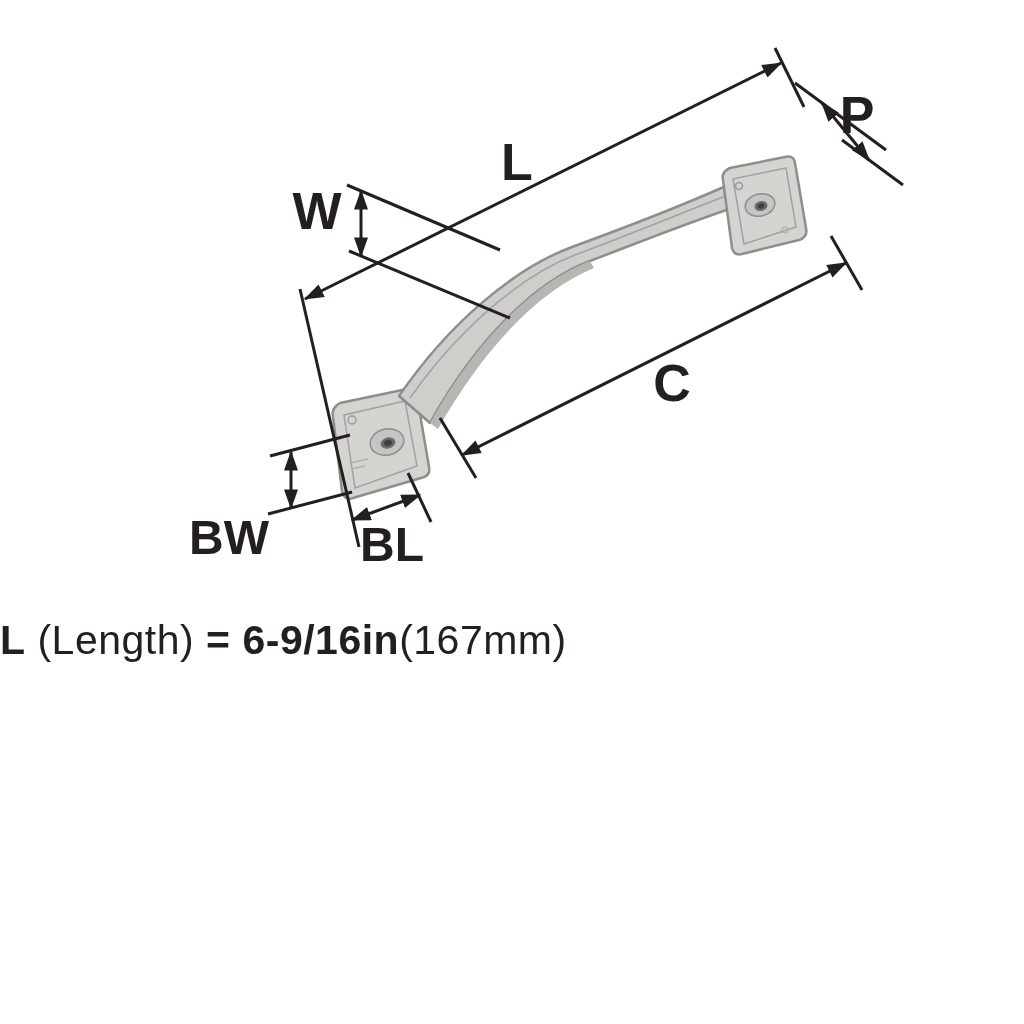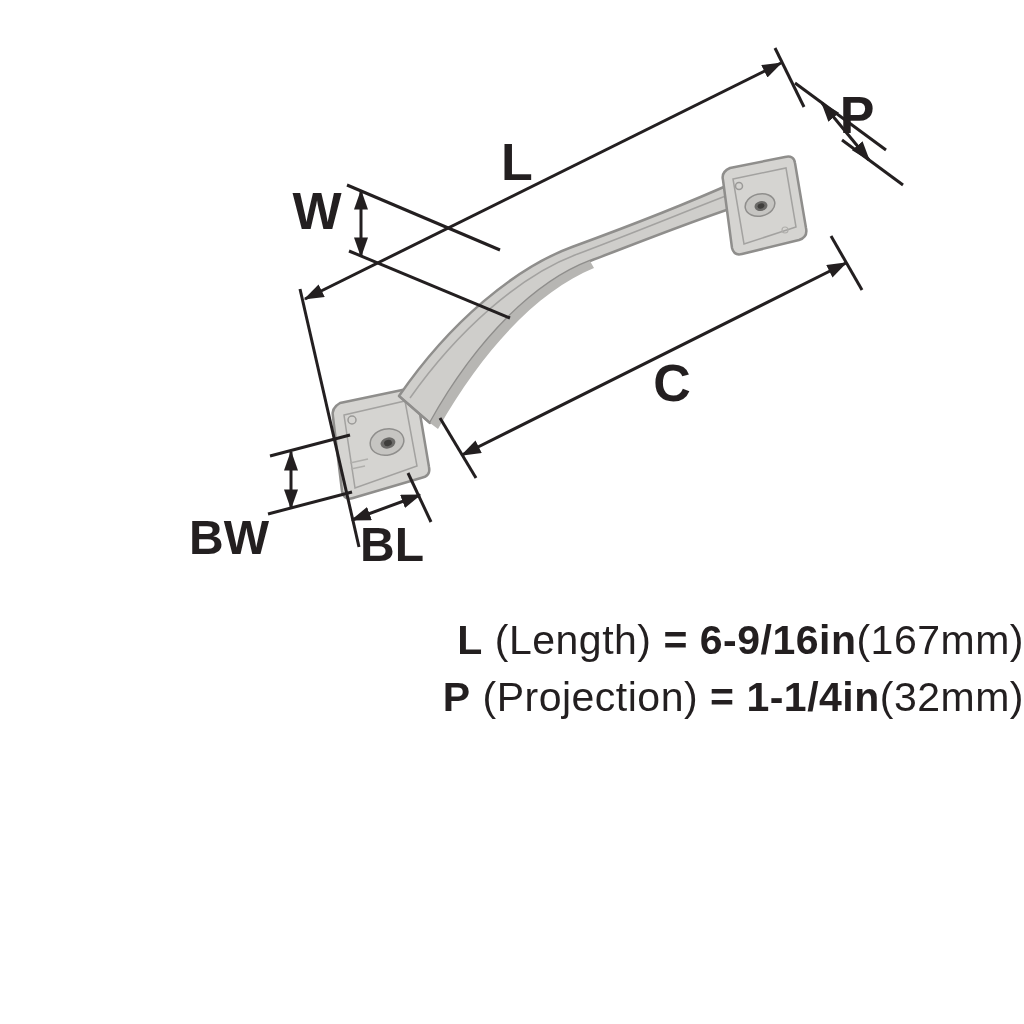--- a/index.html
+++ b/index.html
@@ -15,21 +15,21 @@
   .dim{stroke:#231f20;stroke-width:3;fill:none;}
   .wit{stroke:#231f20;stroke-width:3;fill:none;}
   .dimlabel{
     font-family:"Liberation Sans", sans-serif;
     font-weight:700;fill:#231f20;
   }
   .outline{stroke:#8f8e8c;stroke-width:2.5;stroke-linejoin:round;}
   .thin{stroke:#a3a2a0;stroke-width:1.5;fill:none;}
   .specs{
     position:absolute;left:0;top:612px;width:1024px;
-    text-align:right;
+    text-align:left;
   }
   .spec-line{
     font-size:41px;
     line-height:57px;
     letter-spacing:0.5px;
     white-space:nowrap;
   }
   .spec-line .b{font-weight:700;}
   .spec-line .r{font-weight:400;}
 </style>
@@ -117,24 +117,18 @@
   <div class="specs">
 
     <div class="spec-line">
       <span class="b">L</span>
       <span class="r">(Length)</span>
       <span class="b">=</span>
       <span class="b">6-9/16in</span><span class="r">(167mm)</span>
     </div>
 
 
-    <div class="spec-line">
-      <span class="b">P</span>
-      <span class="r">(Projection)</span>
-      <span class="b">=</span>
-      <span class="b">1-1/4in</span><span class="r">(32mm)</span>
-    </div>
 
 
 
 
   </div>
 </div>
 
 </body></html>

